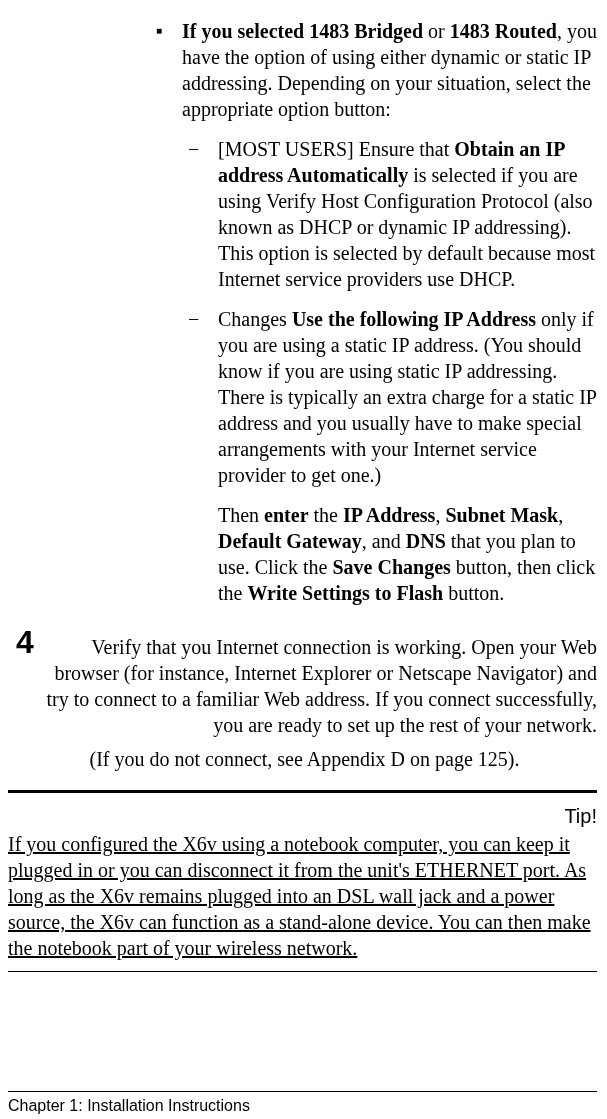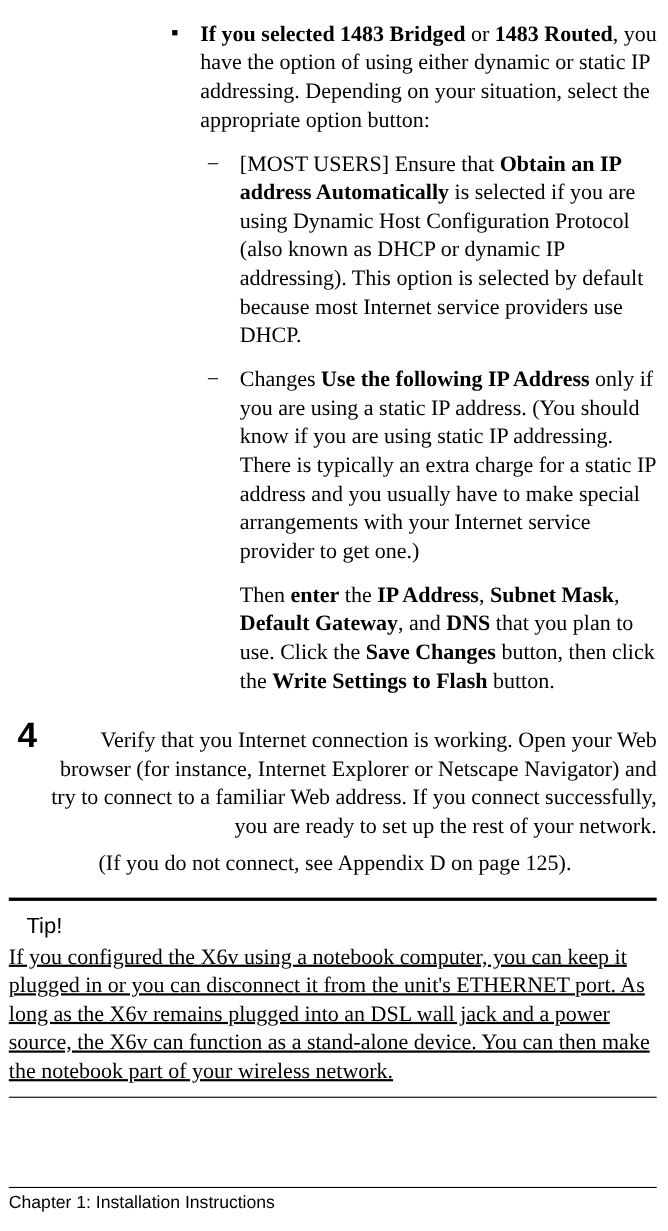--- a/index.html
+++ b/index.html
@@ -70,32 +70,33 @@
       text-align: center;
     }
     .tip-rule-top {
       border-top: 3px solid #000;
       margin-bottom: 10px;
     }
     .tip-heading {
       font-family: "Lucida Sans", "Lucida Grande", Arial, sans-serif;
       font-size: 20px;
       margin-bottom: 2px;
-      margin-left: 16px;
+      margin-left: 4px;
+      text-align: right;
     }
     .tip-body {
       margin-bottom: 10px;
       text-decoration: underline;
     }
     .tip-rule-bottom {
       border-top: 1px solid #000;
     }
     .footer {
       position: absolute;
-      bottom: 14px;
+      bottom: 2px;
       left: 8px;
       right: 10px;
       border-top: 1px solid #000;
       padding-top: 4px;
       font-family: "Lucida Sans", "Lucida Grande", Arial, sans-serif;
       font-size: 16px;
     }
     b { font-weight: bold; }
   </style>
 </head>
@@ -104,21 +105,21 @@
 <div class="bullet-block">
   <div class="bullet-marker">■</div>
   <div class="bullet-content">
     <b>If you selected 1483 Bridged</b><span> or </span><b>1483 Routed</b><span>, you have the option of using either dynamic or static IP addressing. Depending on your situation, select the appropriate option button:</span>
   </div>
 </div>
 
 <div class="dash-block">
   <div class="dash-marker">−</div>
   <div class="dash-content">
-    <span>[MOST USERS] Ensure that </span><b>Obtain an IP address Automatically</b><span> is selected if you are using Dynamic Host Configuration Protocol (also known as DHCP or dynamic IP addressing). This option is selected by default because most Internet service providers use DHCP.</span>
+    <span>[MOST USERS] Ensure that </span><b>Obtain an IP address Automatically</b><span> is selected if you are using Verify Host Configuration Protocol (also known as DHCP or dynamic IP addressing). This option is selected by default because most Internet service providers use DHCP.</span>
   </div>
 </div>
 
 <div class="dash-block">
   <div class="dash-marker">−</div>
   <div class="dash-content">
     <span>Changes </span><b>Use the following IP Address</b><span> only if you are using a static IP address. (You should know if you are using static IP addressing. There is typically an extra charge for a static IP address and you usually have to make special arrangements with your Internet service provider to get one.)</span>
   </div>
 </div>
 

